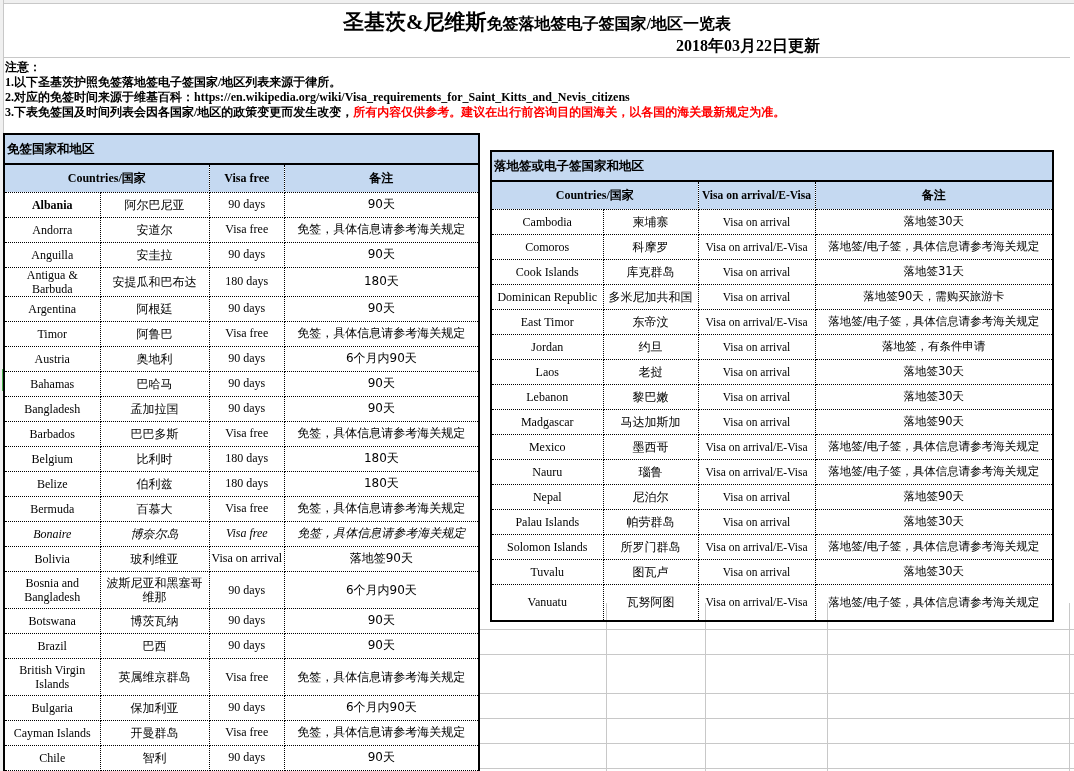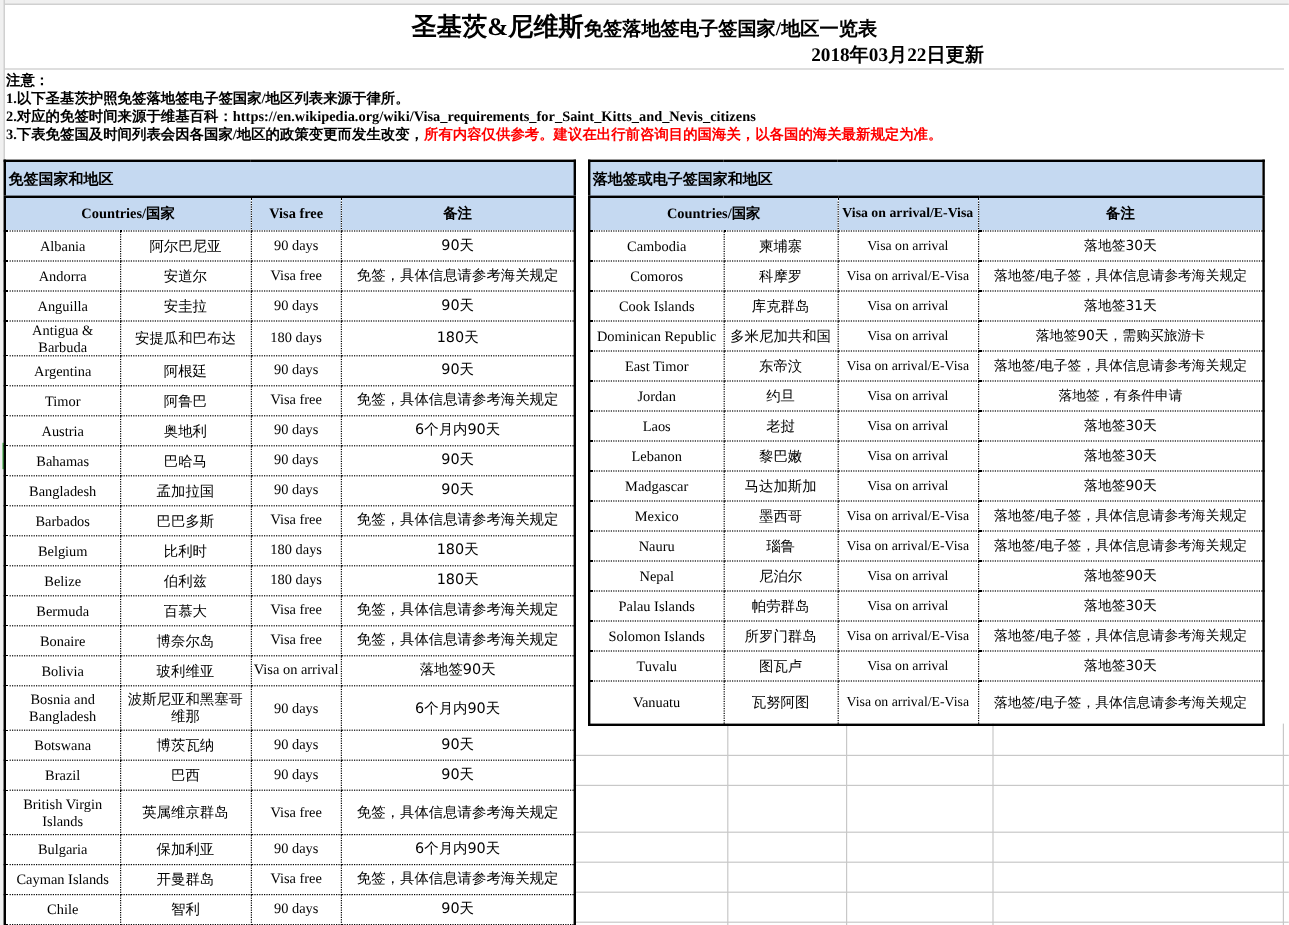--- a/index.html
+++ b/index.html
@@ -13,21 +13,21 @@
   .notes{position:absolute;left:5px;top:60px;font-size:12px;font-weight:bold;line-height:15px;}
   .notes .red{color:#ff0000;}
   .notes .url{font-weight:bold;}
   table{border-collapse:collapse;position:absolute;font-size:12px;}
   td{text-align:center;padding:0 2px;border:1px dotted #000;white-space:nowrap;overflow:hidden;}
   .sec td{background:#c5d9f1;font-weight:bold;text-align:left;border:none;font-size:12.5px;}
   .hdr td{background:#c5d9f1;font-weight:bold;border-top:2px solid #000;}
   .cn{font-family:"DejaVu Sans",sans-serif;font-size:12px;}
   .tall td{line-height:14px;}
   #tbl-left{left:3px;top:133px;border:2px solid #000;border-bottom:none;}
-  #tbl-right{left:490px;top:133px;border:2px solid #000;}
+  #tbl-right{left:490px;top:150px;border:2px solid #000;}
   .grid-v{position:absolute;background:#c8c8c8;width:1px;}
   .grid-h{position:absolute;background:#c8c8c8;height:1px;}
   .sel-mark{position:absolute;left:2px;top:369px;width:2px;height:22px;background:#4caf50;}
 </style>
 </head>
 <body>
 
 <div class="colhdr"></div>
 <div class="rowhdr"></div>
 <div class="sel-mark"></div>
@@ -69,21 +69,21 @@
     <td colspan="4" style="padding-left:2px">免签国家和地区</td>
   </tr>
   <tr class="hdr" style="height:28px">
     <td colspan="2">Countries/国家</td>
     <td>Visa free</td>
     <td>备注</td>
   </tr>
   </tbody>
     <tbody id="left-body">
       <tr style="height: 25px;">
-        <td style="white-space: normal; line-height: 14px; max-height: 25px;">Albania</td>
+        <td style="white-space: normal; line-height: 14px; max-height: 25px; font-weight: bold;">Albania</td>
         <td class="cn" style="white-space: normal; line-height: 14px;">阿尔巴尼亚</td>
         <td>90 days</td>
         <td class="cn">90天</td>
       </tr>
       <tr style="height: 25px;">
         <td style="white-space: normal; line-height: 14px; max-height: 25px;">Andorra</td>
         <td class="cn" style="white-space: normal; line-height: 14px;">安道尔</td>
         <td>Visa free</td>
         <td class="cn">免签，具体信息请参考海关规定</td>
       </tr>
@@ -146,21 +146,21 @@
         <td class="cn" style="white-space: normal; line-height: 14px;">伯利兹</td>
         <td>180 days</td>
         <td class="cn">180天</td>
       </tr>
       <tr style="height: 25px;">
         <td style="white-space: normal; line-height: 14px; max-height: 25px;">Bermuda</td>
         <td class="cn" style="white-space: normal; line-height: 14px;">百慕大</td>
         <td>Visa free</td>
         <td class="cn">免签，具体信息请参考海关规定</td>
       </tr>
-      <tr style="height: 25px;">
+      <tr style="height: 25px; font-style: italic;">
         <td style="white-space: normal; line-height: 14px; max-height: 25px;">Bonaire</td>
         <td class="cn" style="white-space: normal; line-height: 14px;">博奈尔岛</td>
         <td>Visa free</td>
         <td class="cn">免签，具体信息请参考海关规定</td>
       </tr>
       <tr style="height: 25px;">
         <td style="white-space: normal; line-height: 14px; max-height: 25px;">Bolivia</td>
         <td class="cn" style="white-space: normal; line-height: 14px;">玻利维亚</td>
         <td>Visa on arrival</td>
         <td class="cn">落地签90天</td>

